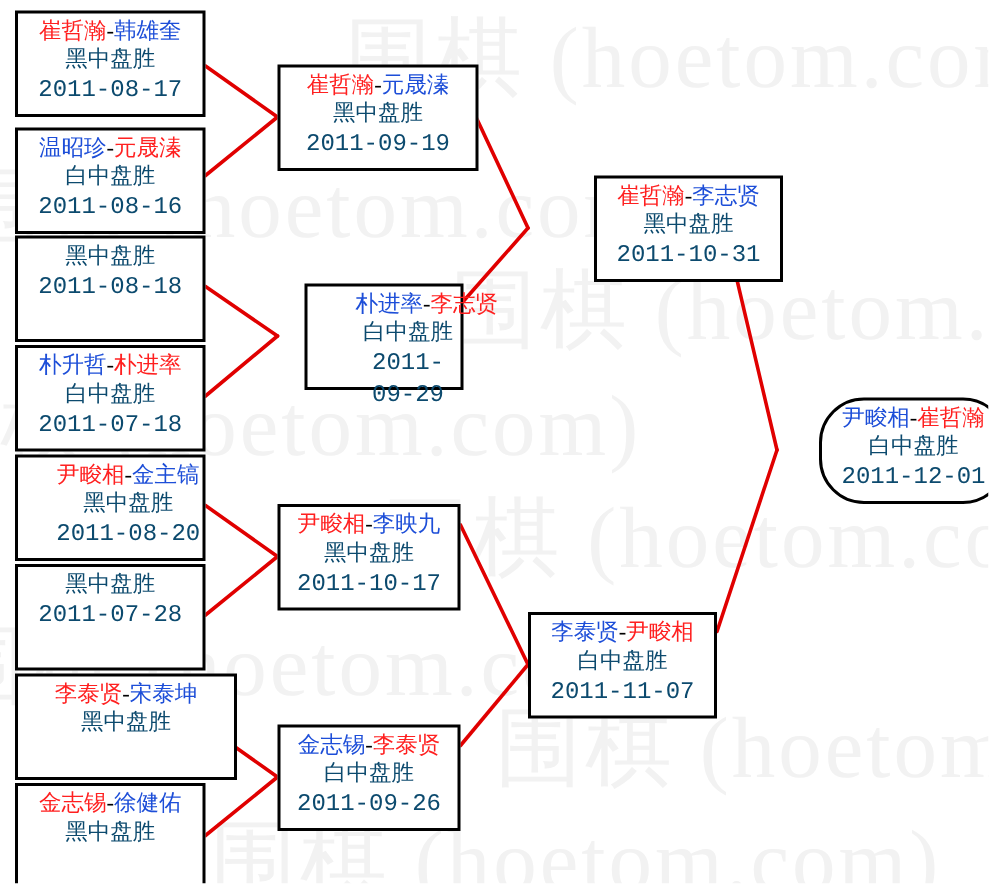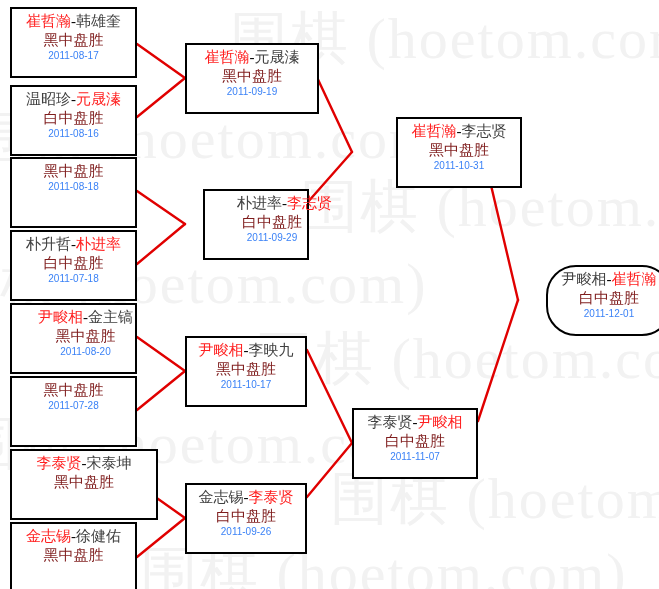--- a/index.html
+++ b/index.html
@@ -65,30 +65,30 @@
     text-align: center;
     padding-top: 3px;
     line-height: 1.28;
   }
   .match-players {
     font-size: 15px;
     color: #000000;
     white-space: nowrap;
   }
   .match-players .winner { color: #ff2020; }
-  .match-players .loser  { color: #404040; }
+  .match-players .loser  { color: #1d4ed8; }
   .match-players .sep    { color: #000000; }
   .match-result {
     font-size: 15px;
-    color: #7f1d1d;
+    color: #0c4a6e;
   }
   .match-date {
-    font-size: 10px;
-    color: #3b82f6;
-    font-family: Liberation Sans, sans-serif;
+    font-size: 16px;
+    color: #0c4a6e;
+    font-family: Liberation Mono, monospace;
     letter-spacing: 0px;
   }
 </style>
 </head>
 <body>
 
 <div id="bracket-root">
 
   <div id="watermark-layer">
     <div class="watermark-text wm-a">围棋 (hoetom.com)</div>

